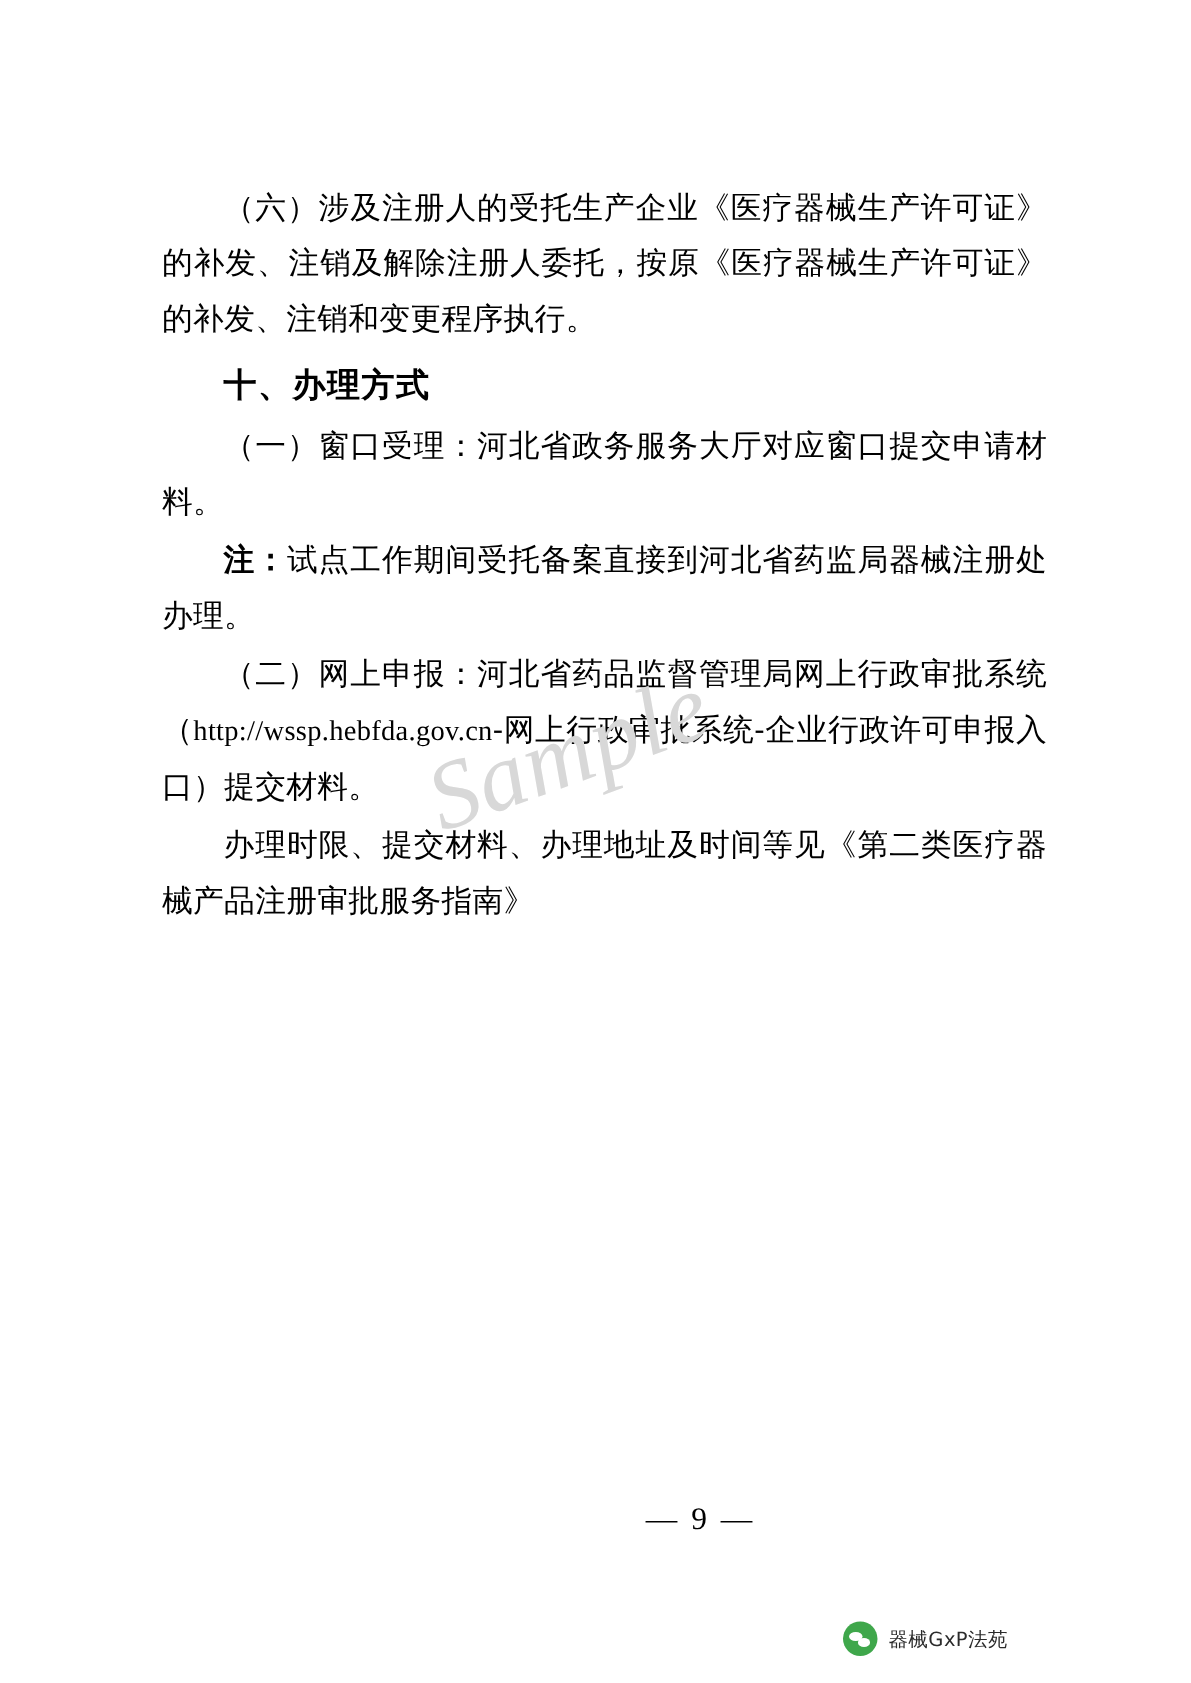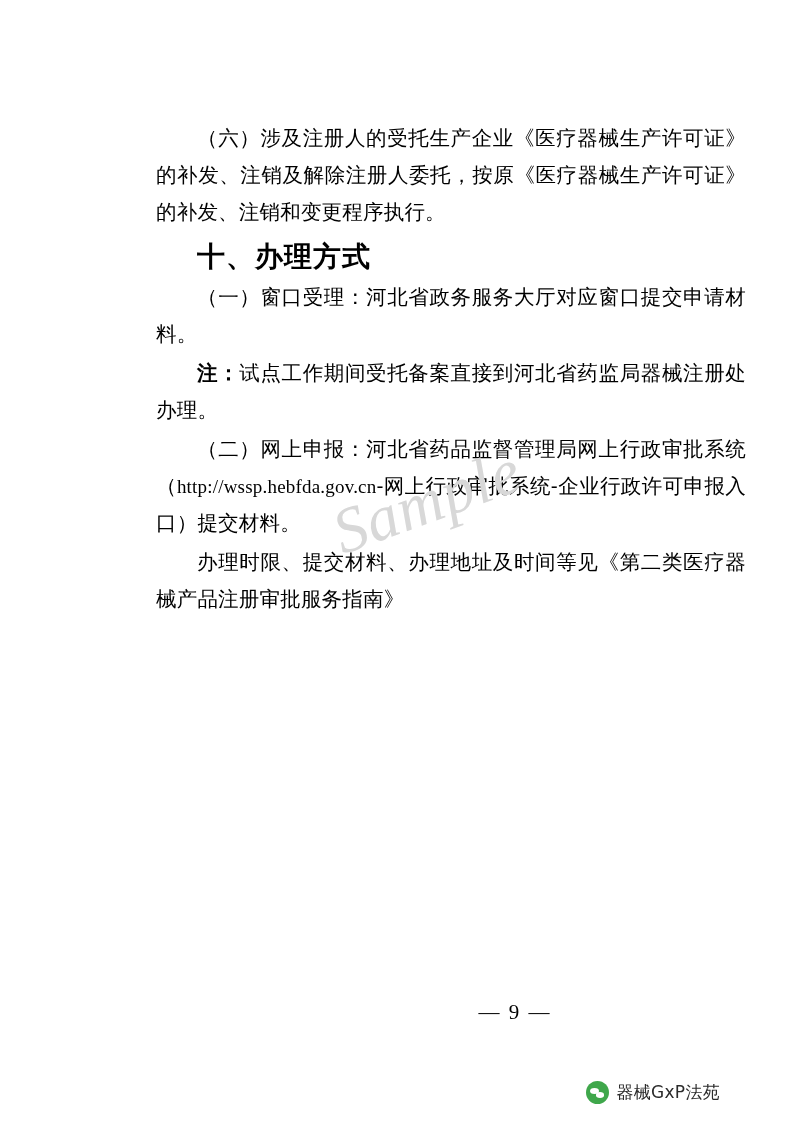--- a/index.html
+++ b/index.html
@@ -14,21 +14,20 @@
     color: #000000;
     position: relative;
     overflow: hidden;
   }
 
   .page {
     position: relative;
     width: 706px;
     height: 1122px;
     box-sizing: border-box;
-    margin-left: 48px;
   }
 
   .content {
     position: absolute;
     left: 108px;
     top: 120px;
     width: 590px;
   }
 
   .para {
@@ -38,21 +37,21 @@
     text-justify: inter-ideograph;
     margin: 0 0 2px 0;
     letter-spacing: 0.2px;
   }
 
   .indent {
     text-indent: 41px;
   }
 
   .heading {
-    font-size: 28px;
+    font-size: 22px;
     line-height: 40px;
     font-weight: bold;
     text-indent: 41px;
     margin: 6px 0 2px 0;
     letter-spacing: 1px;
   }
 
   .note-label {
     font-weight: bold;
   }
@@ -123,21 +122,21 @@
     left: 10px;
     top: 11px;
     width: 8px;
     height: 5.5px;
     border-radius: 50%;
     background: #ffffff;
   }
 
   .brand-text {
     font-family: "DejaVu Sans", "Liberation Sans", sans-serif;
-    font-size: 17px;
+    font-size: 13px;
     color: #2b2b2b;
     letter-spacing: 0.3px;
   }
 </style>
 </head>
 <body>
 
 <div class="page">
 
   <div class="content">

